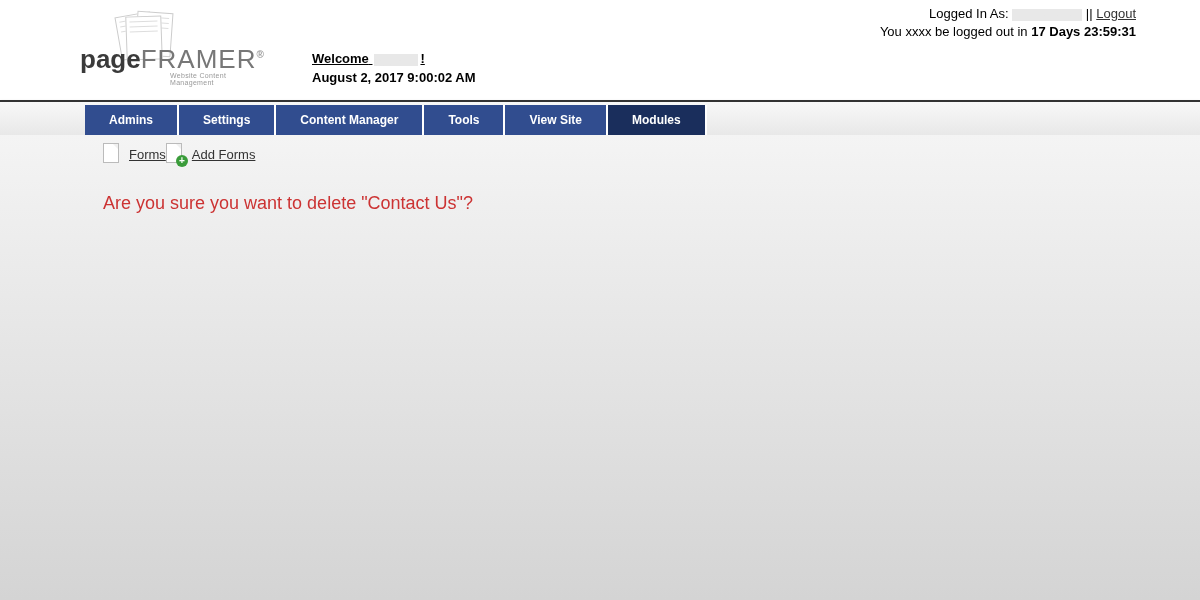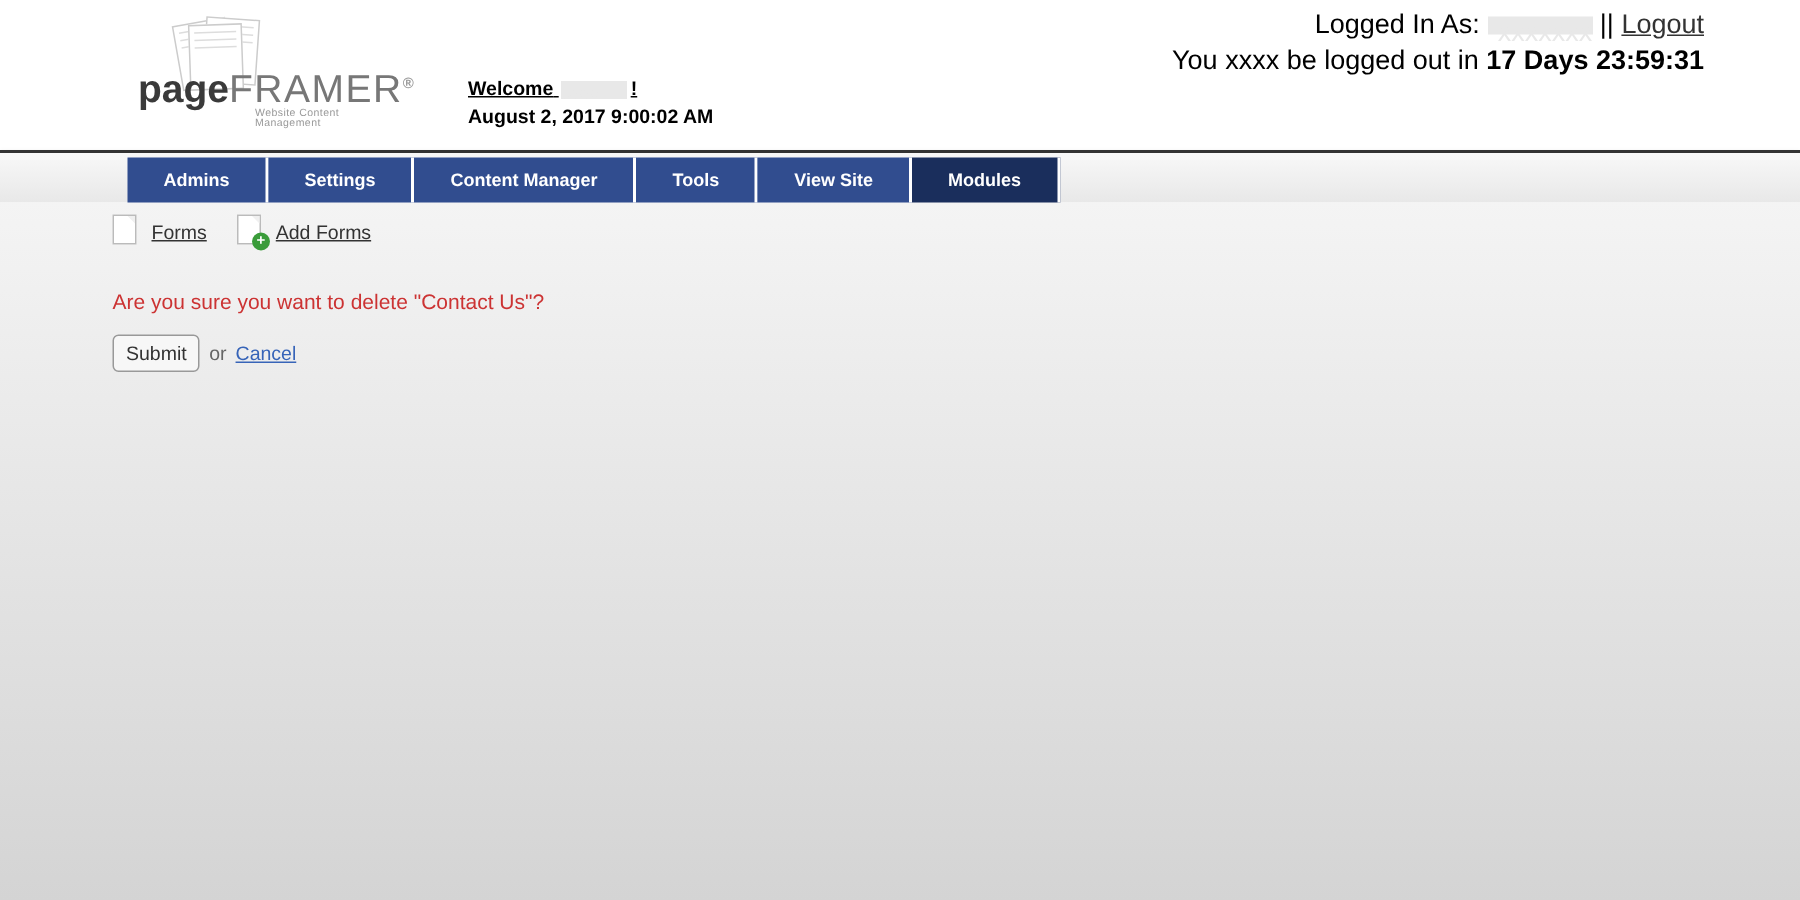--- a/index.html
+++ b/index.html
@@ -40,21 +40,21 @@
       border: 1.5px solid #ccc;
       background: #fff;
     }
     .logo-page.p1 { transform: rotate(-10deg); left: 8px; top: 2px; }
     .logo-page.p2 { transform: rotate(4deg); left: 26px; top: 0; }
     .logo-page.p3 { transform: rotate(-2deg); left: 16px; top: 4px; }
     .logo-page-line { height: 1px; background: #ddd; margin: 4px 3px 0 3px; }
     .logo-text {
       position: absolute;
       top: 32px;
-      left: 12px;
+      left: 0;
       font-size: 26px;
       font-weight: bold;
       color: #4a4a4a;
     }
     .logo-text .page-word { color: #3a3a3a; font-weight: 900; }
     .logo-text .framer-word { color: #777; font-weight: 400; letter-spacing: 1px; }
     .logo-trademark { font-size: 10px; vertical-align: super; color: #999; }
     .logo-tagline {
       position: absolute;
       top: 60px;
@@ -84,21 +84,21 @@
       margin: 0 2px;
     }
     .date-line {
       font-size: 13px;
       font-weight: bold;
       margin-top: 4px;
     }
     .header-right {
       text-align: right;
       padding-top: 2px;
-      font-size: 18px;
+      font-size: 13px;
     }
     .login-line { margin-bottom: 3px; }
     .login-user {
       display: inline-block;
       background: #e8e8e8;
       color: #e8e8e8;
       width: 70px;
       height: 12px;
       vertical-align: middle;
     }
@@ -143,22 +143,22 @@
     }
     .page-title {
       color: #486fb5;
       font-size: 28px;
       font-weight: normal;
       margin-bottom: 24px;
     }
     .breadcrumb-row {
       display: flex;
       align-items: center;
-      gap: 20px;
       margin-bottom: 28px;
+      margin-left: 28px;
     }
     .breadcrumb-item {
       display: flex;
       align-items: center;
       gap: 8px;
     }
     .doc-icon {
       width: 18px;
       height: 22px;
       position: relative;
@@ -194,22 +194,23 @@
       line-height: 1;
     }
     .breadcrumb-link {
       text-decoration: underline;
       color: #333;
       font-size: 13px;
       cursor: pointer;
     }
     .confirm-text {
       color: #cc3333;
-      font-size: 14px;
+      font-size: 18px;
       margin-bottom: 14px;
+      margin-left: 28px;
     }
     .action-row {
       display: flex;
       align-items: center;
       gap: 6px;
     }
     .submit-btn {
       background: #f7f7f7;
       border: 1px solid #999;
       border-radius: 4px;
@@ -304,18 +305,13 @@
             <div class="doc-fold"></div>
           </div>
         <div class="add-badge">+</div>
       </div>
       <span class="breadcrumb-link">Add Forms</span>
     </div>
   </div>
 
   <div class="confirm-text">Are you sure you want to delete "Contact Us"?</div>
 
-  <div class="action-row">
-    <button class="submit-btn">Submit</button>
-    <span class="or-text">or</span>
-    <span class="cancel-link">Cancel</span>
-  </div>
 </div>
 
 </body></html>

